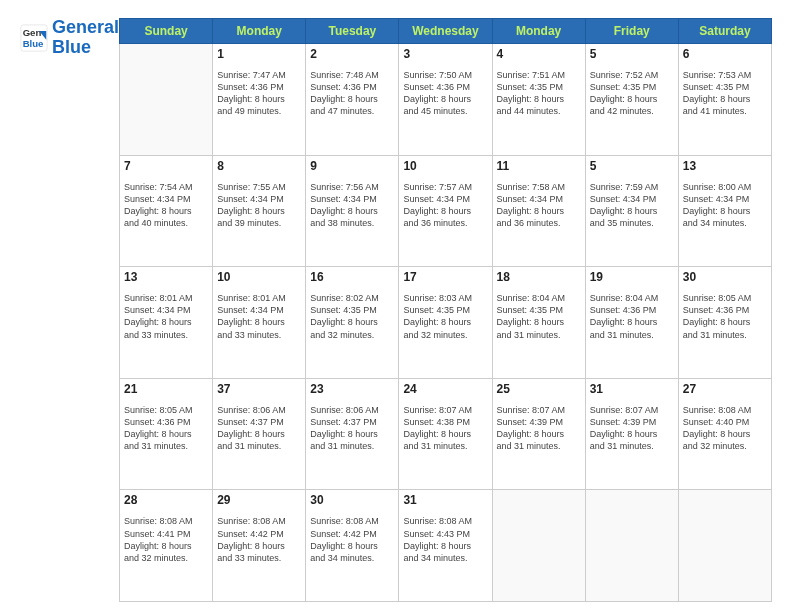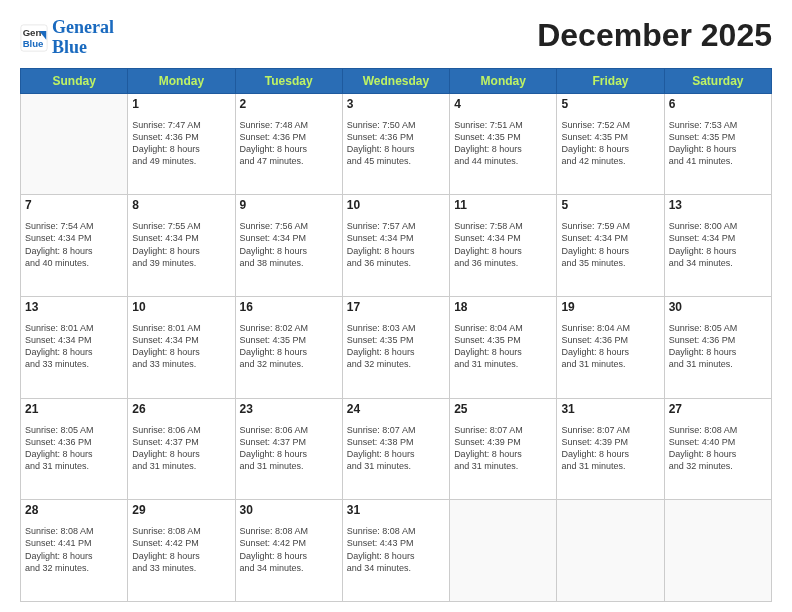--- a/index.html
+++ b/index.html
@@ -8,39 +8,38 @@
       height: 612px;
       font-family: Arial, sans-serif;
       background: #fff;
       overflow: hidden;
     }
     .page {
       width: 792px;
       height: 612px;
       padding: 18px 20px 10px 20px;
       display: flex;
-      flex-direction: column;
+      flex-direction: row;
     }
     .header {
       display: flex;
       justify-content: space-between;
       align-items: flex-start;
       margin-bottom: 10px;
     }
     .logo {
       display: flex;
       align-items: center;
       gap: 4px;
     }
     .logo-text {
       font-size: 18px;
       font-weight: bold;
       color: #333;
       line-height: 1.1;
-      font-family: Liberation Serif, serif;
     }
     .logo-text span {
       color: #1a6abf;
     }
     .logo-icon {
       width: 28px;
       height: 28px;
     }
     .title-block {
       text-align: right;
@@ -109,21 +108,20 @@
         <polygon points="22,8 30,8 30,18" fill="#1a6abf"></polygon>
       </svg>
       <div>
         <div class="logo-text">
           <span>General</span><br>
           <span style="color:#1a6abf;">Blue</span>
         </div>
       </div>
     </div>
     <div class="title-block">
-      <div class="month-title">December 2025</div>
     </div>
   </div>
 
   <table class="calendar">
     <thead>
       <tr>
       <th>Sunday</th>
           <th>Monday</th>
           <th>Tuesday</th>
           <th>Wednesday</th>
@@ -219,21 +217,21 @@
             <span class="day-num">30</span>
             <div class="cell-info">Sunrise: 8:05 AM<br>Sunset: 4:36 PM<br>Daylight: 8 hours<br>and 31 minutes.</div>
           </td>
         </tr>
         <tr>
           <td>
             <span class="day-num">21</span>
             <div class="cell-info">Sunrise: 8:05 AM<br>Sunset: 4:36 PM<br>Daylight: 8 hours<br>and 31 minutes.</div>
           </td>
           <td>
-            <span class="day-num">26</span>
+            <span class="day-num">37</span>
             <div class="cell-info">Sunrise: 8:06 AM<br>Sunset: 4:37 PM<br>Daylight: 8 hours<br>and 31 minutes.</div>
           </td>
           <td>
             <span class="day-num">23</span>
             <div class="cell-info">Sunrise: 8:06 AM<br>Sunset: 4:37 PM<br>Daylight: 8 hours<br>and 31 minutes.</div>
           </td>
           <td>
             <span class="day-num">24</span>
             <div class="cell-info">Sunrise: 8:07 AM<br>Sunset: 4:38 PM<br>Daylight: 8 hours<br>and 31 minutes.</div>
           </td>

